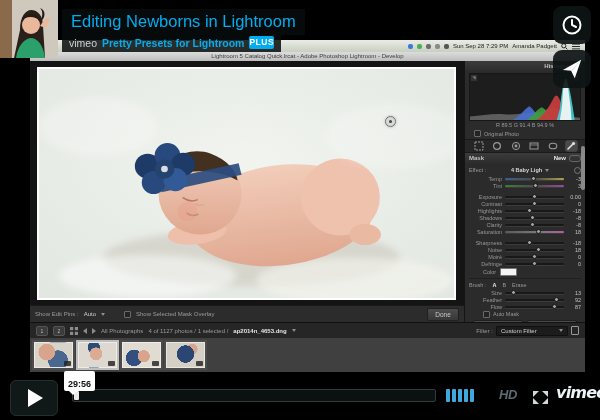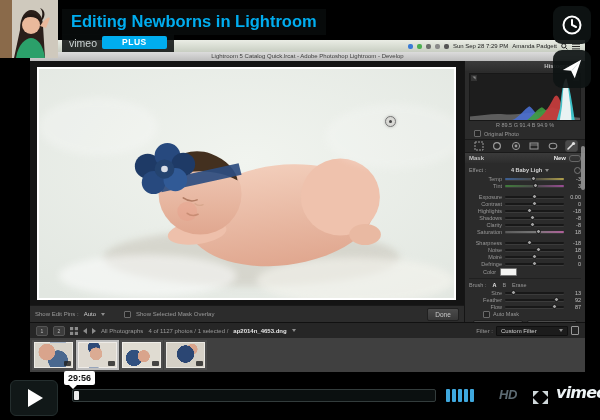--- a/index.html
+++ b/index.html
@@ -1,26 +1,26 @@
 <!DOCTYPE html>
 <html><head>
 <meta charset="utf-8">
 <style>
   html,body{margin:0;padding:0}
   body{width:600px;height:420px;position:relative;background:#000;overflow:hidden;
        font-family:"Liberation Sans",sans-serif;-webkit-font-smoothing:antialiased}
   
   .avatar{position:absolute;left:0;top:0;width:58px;height:58px;overflow:hidden;z-index:12}
   .hdr-title{position:absolute;left:62px;top:9px;z-index:11;background:rgba(8,12,12,.85);
-             color:#00adef;font-size:16.5px;font-weight:bold;padding:3px 9px 4px;white-space:nowrap}
+             color:#00adef;font-size:16.5px;font-weight:normal;padding:3px 9px 4px;white-space:nowrap}
   .hdr-byline{position:absolute;left:62px;top:34px;z-index:11;background:rgba(8,12,12,.85);
               color:#cdd4d4;font-size:10.5px;padding:2px 7px 3px;display:flex;align-items:center;gap:5px;white-space:nowrap}
   .hdr-byline .chan{color:#00adef;font-weight:bold}
   .plus-badge{background:#00adef;color:#fff;font-size:8.5px;font-weight:bold;
-              padding:1px 20px 2px;border-radius:2px;letter-spacing:.5px}
+              padding:1px 0 2px;border-radius:2px;letter-spacing:.5px}
   .hdr-btn{position:absolute;width:38px;height:38px;background:rgba(14,20,20,.92);border-radius:9px;
            display:flex;align-items:center;justify-content:center;z-index:12}
   .btn-clock{left:553px;top:6px}
   .btn-share{left:553px;top:50px}
   
   .desktop{position:absolute;left:30px;top:40px;width:555px;height:331px;background:#1e1e1e;z-index:1}
   .macbar{height:12px;background:linear-gradient(#eaede5,#c8cec2);display:flex;align-items:center;
           justify-content:flex-end;gap:4px;padding:0 5px;font-size:6px;color:#1d1d1d;white-space:nowrap}
   .mdot{width:5px;height:5px;border-radius:2px;display:inline-block}
   .lrtitle{height:9px;background:linear-gradient(#dcdcdc,#bdbdbd);font-size:6px;color:#3c3c3c;
@@ -101,21 +101,21 @@
   .cell::after{content:"";position:absolute;right:4px;bottom:4px;width:7px;height:5px;background:rgba(30,30,30,.8);border-radius:1px}
   .th1 .mthumb{background:radial-gradient(circle at 32% 38%,#d9a48c 0 28%,transparent 29%),radial-gradient(circle at 62% 72%,#49688f 0 34%,transparent 35%),#d8d4ca}
   .th2 .mthumb{background:radial-gradient(circle at 46% 45%,#dbab93 0 26%,transparent 27%),radial-gradient(circle at 40% 18%,#2e4a78 0 20%,transparent 21%),#ded9d0}
   .th3 .mthumb{background:radial-gradient(circle at 56% 55%,#d9a48c 0 24%,transparent 25%),radial-gradient(circle at 30% 62%,#31507f 0 27%,transparent 28%),#e0dcd2}
   .th4 .mthumb{background:radial-gradient(circle at 50% 46%,#2b4673 0 38%,transparent 39%),radial-gradient(circle at 68% 26%,#d9a48c 0 17%,transparent 18%),#d5d0c6}
   
   .play-btn{position:absolute;left:10px;top:380px;width:46px;height:34px;background:#111818;
             border:1px solid #242e2e;border-radius:6px;display:flex;align-items:center;justify-content:center;z-index:5}
   .play-tri{width:0;height:0;border-top:9px solid transparent;border-bottom:9px solid transparent;border-left:15px solid #fff;margin-left:3px}
   .time-tip{position:absolute;left:64px;top:371px;background:#fff;color:#101010;font-size:9px;font-weight:bold;
-            padding:2px 4px 2px;border-radius:2px;z-index:6}
+            padding:8px 4px 2px;border-radius:2px;z-index:6}
   .time-tip::after{content:"";position:absolute;left:5px;bottom:-4px;width:0;height:0;
             border-left:4px solid transparent;border-right:4px solid transparent;border-top:4px solid #fff}
   .progress{position:absolute;left:72px;top:389px;width:364px;height:13px;border:1px solid #333c3c;
             background:#0b1010;border-radius:2px;box-sizing:border-box;z-index:5}
   .handle{position:absolute;left:1px;top:1px;width:5px;height:9px;background:#ececec;border-radius:1px}
   .volume{position:absolute;left:446px;top:389px;display:flex;gap:2px;align-items:flex-end;height:13px;z-index:5}
   .vbar{width:4px;height:13px;background:#3fa8de;border-radius:1px}
   .hd-label{position:absolute;left:499px;top:387px;font-size:13px;font-weight:bold;color:#5d6b73;
             font-style:italic;letter-spacing:-.5px;z-index:5}
   .fs-ico{position:absolute;left:533px;top:390px;z-index:5}
@@ -133,20 +133,21 @@
     <circle cx="31" cy="25" r="9" fill="#eab99c"></circle>
     <path d="M22 20 C23 12 39 12 40 21 C36 16 26 16 22 20 Z" fill="#241a16"></path>
     <path d="M40 22 C46 18 46 10 40 8 C44 12 42 18 40 22 Z" fill="#241a16"></path>
     <path d="M16 58 C18 44 26 38 31 38 C37 38 43 44 45 58 Z" fill="#2ba06a"></path>
     <path d="M40 26 C44 20 48 16 50 18 L46 28 Z" fill="#eab99c"></path>
   </svg>
 </div>
 <div class="hdr-title">Editing Newborns in Lightroom</div>
 <div class="hdr-byline">
   <span>vimeo</span>
+  <span class="chan">Pretty Presets for Lightroom</span>
   <span class="plus-badge">PLUS</span>
 </div>
 <div class="hdr-btn btn-clock">
   <svg width="22" height="22" viewBox="0 0 22 22">
     <circle cx="11" cy="11" r="8.5" fill="none" stroke="#fff" stroke-width="2"></circle>
     <path d="M11 6 L11 11 L15 13" fill="none" stroke="#fff" stroke-width="2" stroke-linecap="round"></path>
   </svg>
 </div>
 <div class="hdr-btn btn-share">
   <svg width="22" height="22" viewBox="0 0 24 24">

